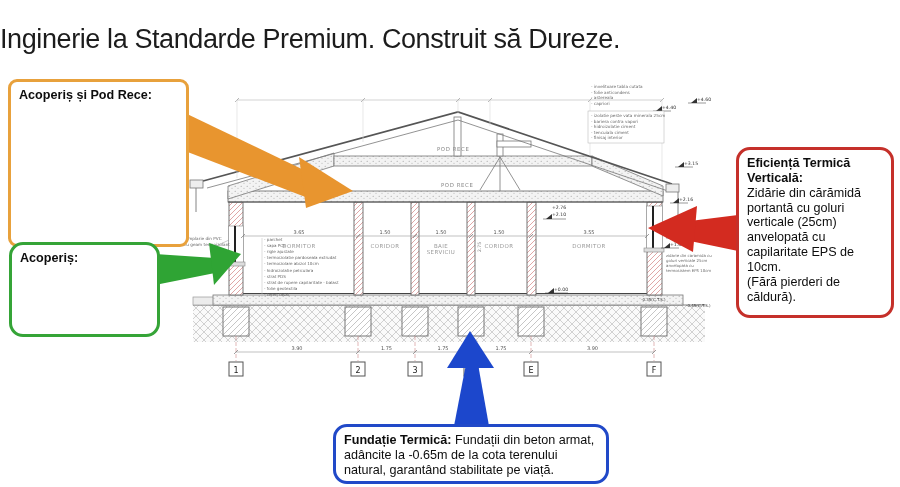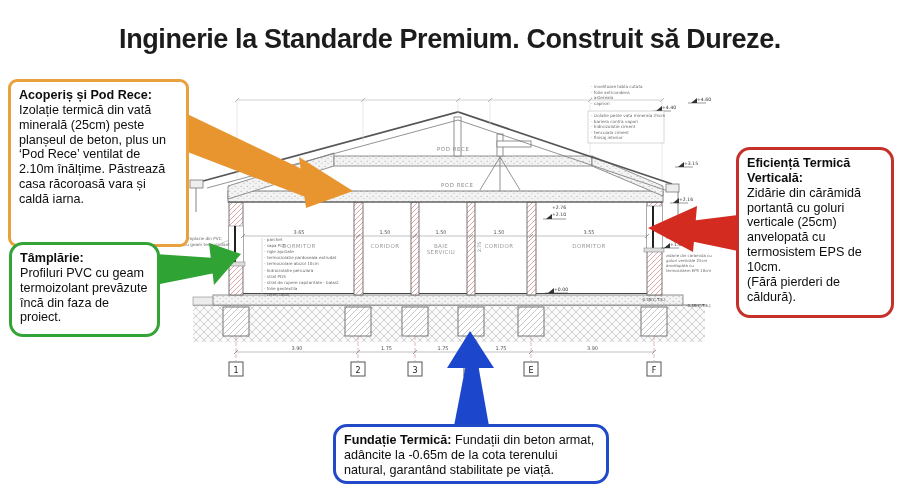--- a/index.html
+++ b/index.html
@@ -2,22 +2,22 @@
 <html><head>
 <meta charset="utf-8">
 <style>
   html,body{margin:0;padding:0;}
   body{
     width:900px;height:487px;position:relative;background:#ffffff;
     font-family:"Liberation Sans",sans-serif;overflow:hidden;color:#111;
   }
   *{box-sizing:border-box;}
   .title{
-    position:absolute;top:24px;left:0;width:100%;text-align:center;
-    font-size:27px;font-weight:700;color:#1c1c1c;letter-spacing:-0.4px;
+    position:absolute;top:24px;left:0;width:100%;text-align:left;
+    font-size:27px;font-weight:400;color:#1c1c1c;letter-spacing:-0.4px;
   }
   svg.draw{position:absolute;left:0;top:0;width:900px;height:487px;}
   svg text{font-family:"DejaVu Sans",sans-serif;}
   .callout{
     position:absolute;background:#fff;border:3px solid #000;border-radius:14px;
     padding:6px 8px;font-size:12.6px;line-height:1.18;color:#0d0d0d;
   }
   .callout b{font-weight:700;}
   .callout .blockhead{display:block;}
   .co-roof{left:8px;top:79px;width:181px;height:168px;border-color:#E8A13C;border-radius:9px;}
@@ -279,27 +279,27 @@
     <polygon points="738,215 738,251 690,241 690,221"></polygon>
     <polygon points="697,206 693,252 648,228"></polygon>
   </g>
   <g fill="#1C47CC">
     <polygon points="454,426 489,426 478,364 466,364"></polygon>
     <polygon points="447,368 494,368 470,331"></polygon>
   </g>
 </svg>
 
 <div class="callout co-roof">
-  <b class="blockhead">Acoperiș și Pod Rece:</b><span class="body">Izolație termică din vată minerală (25cm) peste planșeul de beton, plus un ‘Pod Rece’ ventilat de 2.10m înălțime. Păstrează casa răcoroasă vara și caldă iarna.</span>
+  <b class="blockhead">Acoperiș și Pod Rece:</b>
 </div>
 
 <div class="callout co-joinery">
-  <b class="blockhead">Tâmplărie:</b><span class="body">Profiluri PVC cu geam termoizolant prevăzute încă din faza de proiect.</span>
+  <b class="blockhead">Acoperiș:</b>
 </div>
 
 <div class="callout co-walls">
-  <b class="blockhead">Eficiență Termică Verticală:</b><span class="body">Zidărie din cărămidă portantă cu goluri verticale (25cm) anvelopată cu termosistem EPS de 10cm.
+  <b class="blockhead">Eficiență Termică Verticală:</b><span class="body">Zidărie din cărămidă portantă cu goluri verticale (25cm) anvelopată cu capilaritate EPS de 10cm.
 (Fără pierderi de căldură).</span>
 </div>
 
 <div class="callout co-foundation">
   <b>Fundație Termică:</b><span class="body"> Fundații din beton armat, adâncite la -0.65m de la cota terenului natural, garantând stabilitate pe viață.</span>
 </div>
 
 </body></html>

